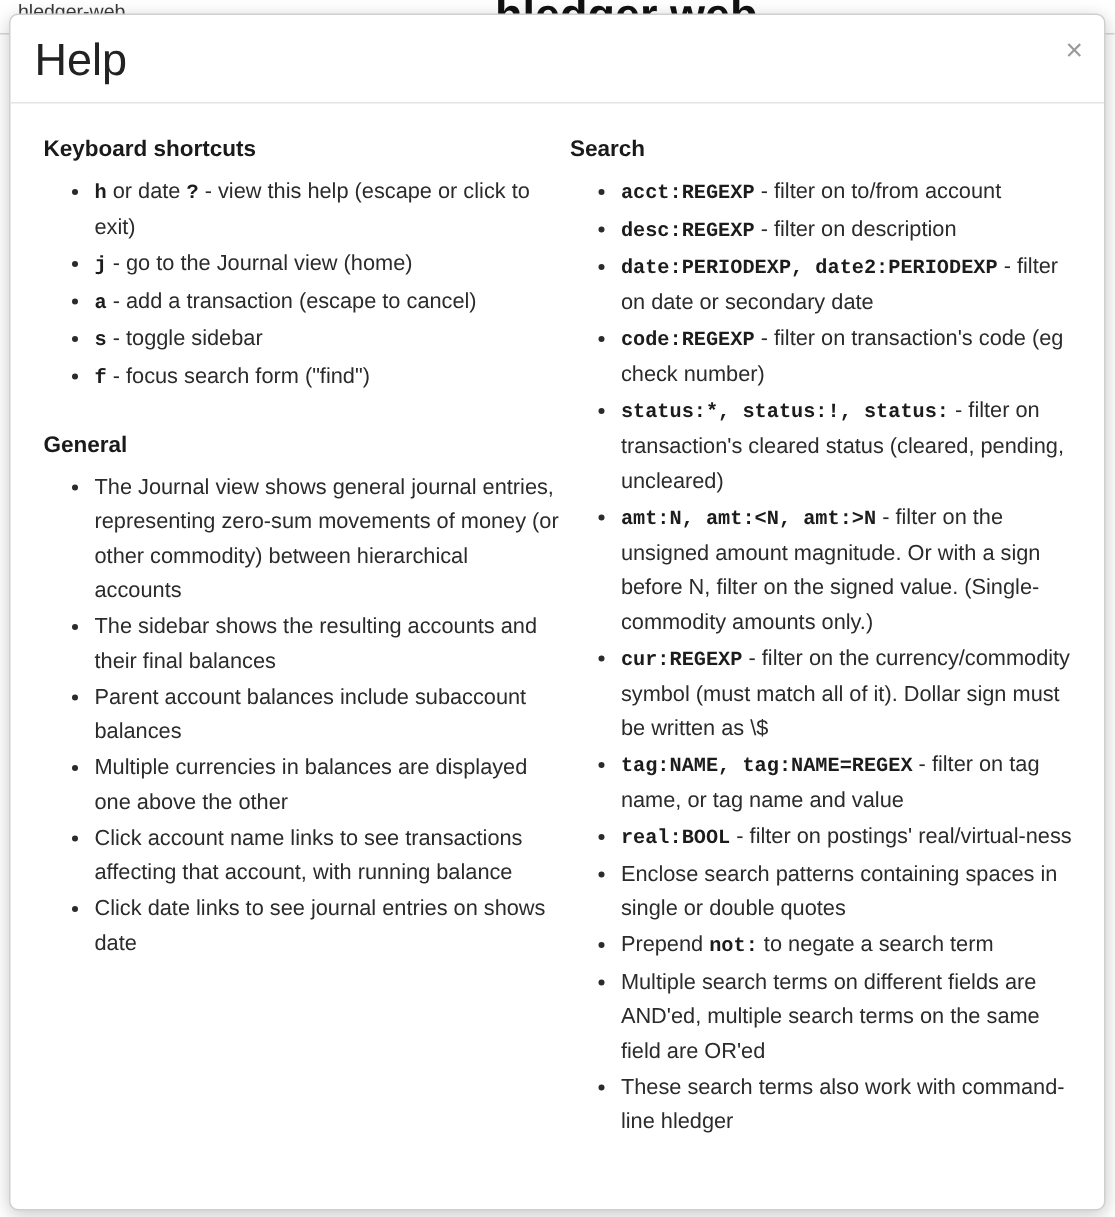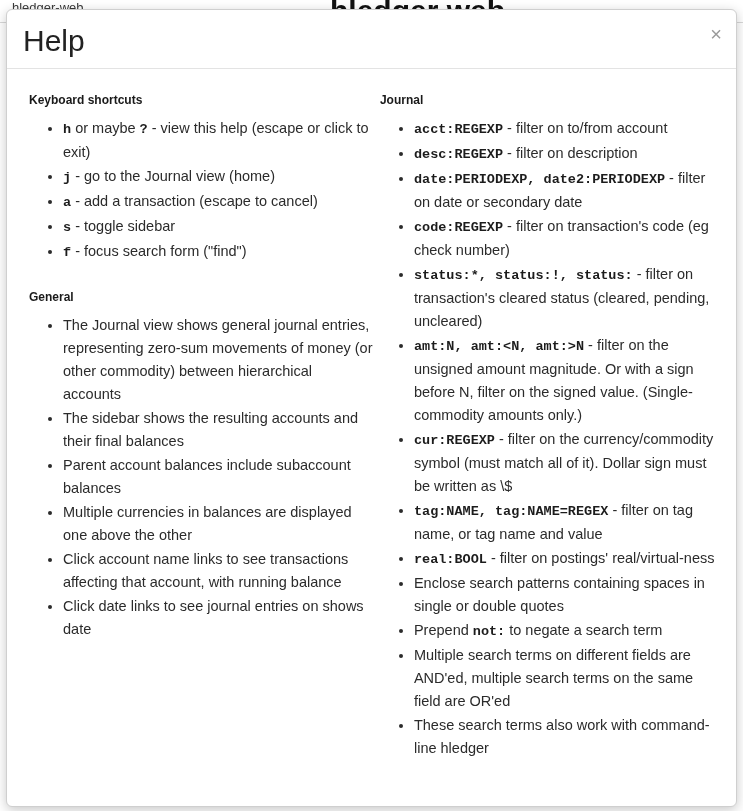--- a/index.html
+++ b/index.html
@@ -87,21 +87,21 @@
     position: relative;
     padding: 14px 16px 10px 16px;
     display: flex;
     gap: 0px;
     box-sizing: border-box;
   }
   .col-left { width: 360px; }
   .col-right { width: 355px; }
 
   h3.section-heading {
-    font-size: 12px;
+    font-size: 15px;
     font-weight: bold;
     color: #1a1a1a;
     margin: 8px 0 8px 6px;
     line-height: 18px;
   }
   h3.section-heading.second {
     margin-top: 24px;
   }
   ul.bullets {
     margin: 0 0 0 0;
@@ -139,21 +139,21 @@
     <div class="modal-title">Help</div>
     <button class="modal-close">×</button>
   </div>
 
   <div class="modal-body">
 
     <div class="col-left">
       <h3 class="section-heading">Keyboard shortcuts</h3>
       <ul class="bullets">
         <li>
-          <code class="mono">h</code><span> or maybe </span><code class="mono">?</code><span> - view this help (escape or click to exit)</span>
+          <code class="mono">h</code><span> or date </span><code class="mono">?</code><span> - view this help (escape or click to exit)</span>
         </li>
         <li>
           <code class="mono">j</code><span> - go to the Journal view (home)</span>
         </li>
         <li>
           <code class="mono">a</code><span> - add a transaction (escape to cancel)</span>
         </li>
         <li>
           <code class="mono">s</code><span> - toggle sidebar</span>
         </li>
@@ -167,21 +167,21 @@
         <li>The Journal view shows general journal entries, representing zero-sum movements of money (or other commodity) between hierarchical accounts</li>
         <li>The sidebar shows the resulting accounts and their final balances</li>
         <li>Parent account balances include subaccount balances</li>
         <li>Multiple currencies in balances are displayed one above the other</li>
         <li>Click account name links to see transactions affecting that account, with running balance</li>
         <li>Click date links to see journal entries on shows date</li>
       </ul>
     </div>
 
     <div class="col-right">
-      <h3 class="section-heading">Journal</h3>
+      <h3 class="section-heading">Search</h3>
       <ul class="bullets right-list">
         <li><code class="mono">acct:REGEXP</code><span> - filter on to/from account</span></li>
         <li><code class="mono">desc:REGEXP</code><span> - filter on description</span></li>
         <li><code class="mono">date:PERIODEXP, date2:PERIODEXP</code><span> - filter on date or secondary date</span></li>
         <li><code class="mono">code:REGEXP</code><span> - filter on transaction's code (eg check number)</span></li>
         <li><code class="mono">status:*, status:!, status:</code><span> - filter on transaction's cleared status (cleared, pending, uncleared)</span></li>
         <li><code class="mono">amt:N, amt:&lt;N, amt:&gt;N</code><span> - filter on the unsigned amount magnitude. Or with a sign before N, filter on the signed value. (Single-commodity amounts only.)</span></li>
         <li><code class="mono">cur:REGEXP</code><span> - filter on the currency/commodity symbol (must match all of it). Dollar sign must be written as \$</span></li>
         <li><code class="mono">tag:NAME, tag:NAME=REGEX</code><span> - filter on tag name, or tag name and value</span></li>
         <li><code class="mono">real:BOOL</code><span> - filter on postings' real/virtual-ness</span></li>

